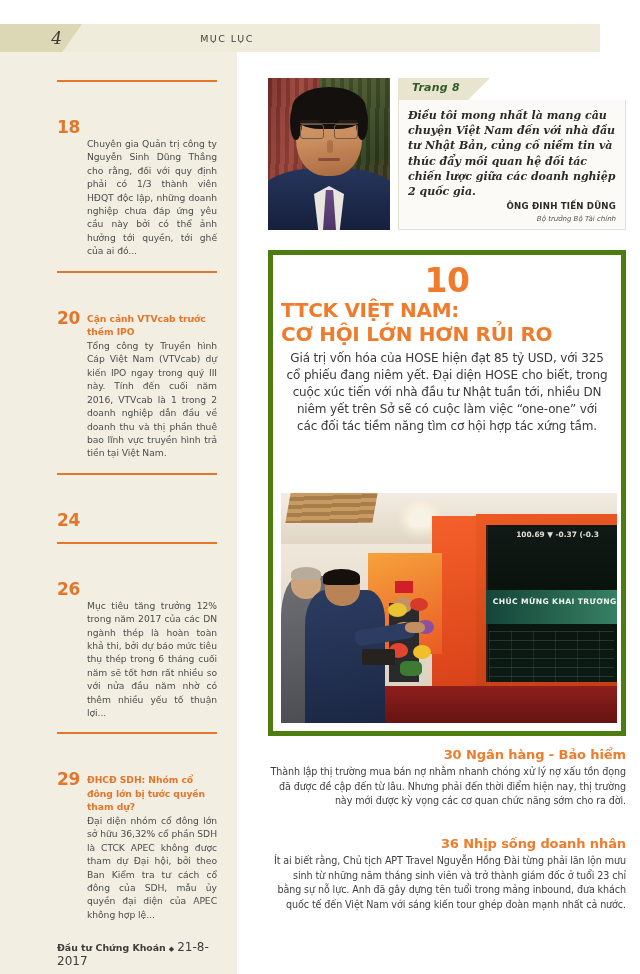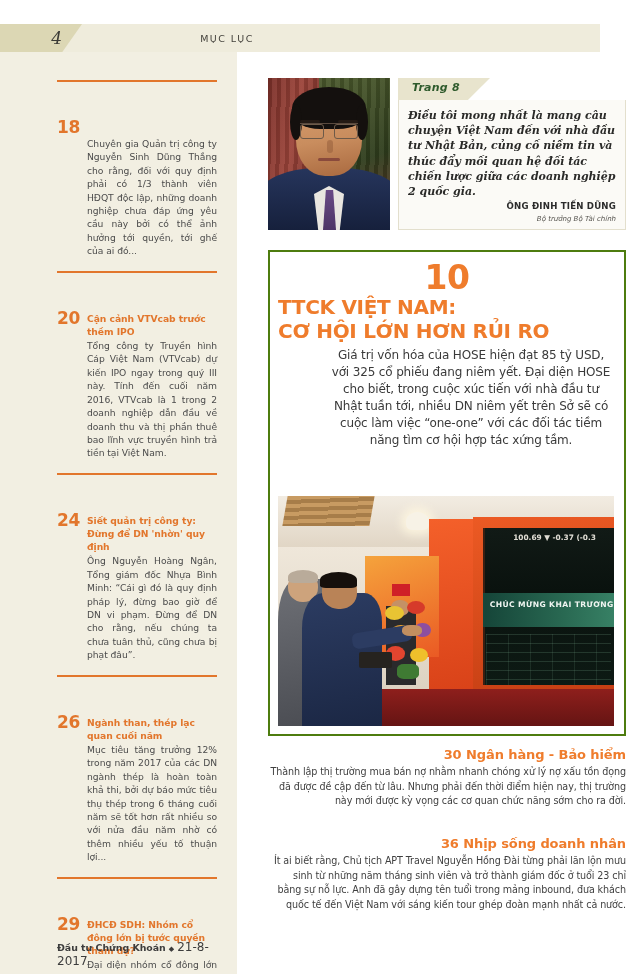--- a/index.html
+++ b/index.html
@@ -252,21 +252,21 @@
     font-size: 7px;
     font-style: italic;
     color: #55534e;
   }
 
   
   .feature {
     position: absolute;
     left: 268px; top: 250px;
     width: 358px; height: 486px;
-    border: 2px solid #4d7c0f;
+    border: 5px solid #4d7c0f;
     background: #ffffff;
     box-sizing: border-box;
   }
   .feature-num {
     text-align: center;
     margin-top: 9px;
     font-size: 33px;
     font-weight: bold;
     color: #ef7c2c;
     line-height: 34px;
@@ -281,21 +281,20 @@
     letter-spacing: -0.3px;
     padding: 0 8px;
   }
   .feature-lead {
     text-align: center;
     font-size: 12px;
     color: #3a3a3a;
     line-height: 17px;
     padding: 4px 13px 0 13px;
     letter-spacing: -0.15px;
-    margin-left: 48px;
   }
 
   
   .photo {
     position: absolute;
     left: 8px; bottom: 8px;
     width: 336px; height: 230px;
     overflow: hidden;
     background: #1a1512;
   }
@@ -405,30 +404,27 @@
         <div class="toc-num">20</div>
         <div class="toc-title">Cận cảnh VTVcab trước thềm IPO</div>
       </div>
       <div class="toc-body">Tổng công ty Truyền hình Cáp Việt Nam (VTVcab) dự kiến IPO ngay trong quý III này. Tính đến cuối năm 2016, VTVcab là 1 trong 2 doanh nghiệp dẫn đầu về doanh thu và thị phần thuê bao lĩnh vực truyền hình trả tiền tại Việt Nam.</div>
     </div>
 
     <div class="toc-entry">
       <div class="toc-rule"></div>
       <div class="toc-head">
         <div class="toc-num">24</div>
-        <div class="toc-title">Siết quản trị công ty: Đừng để DN 'nhờn' quy định</div>
       </div>
-      <div class="toc-body">Ông Nguyễn Hoàng Ngân, Tổng giám đốc Nhựa Bình Minh: “Cái gì đó là quy định pháp lý, đừng bao giờ để DN vi phạm. Đừng để DN cho rằng, nếu chúng ta chưa tuân thủ, cũng chưa bị phạt đâu”.</div>
     </div>
 
     <div class="toc-entry">
       <div class="toc-rule"></div>
       <div class="toc-head">
         <div class="toc-num">26</div>
-        <div class="toc-title">Ngành than, thép lạc quan cuối năm</div>
       </div>
       <div class="toc-body">Mục tiêu tăng trưởng 12% trong năm 2017 của các DN ngành thép là hoàn toàn khả thi, bởi dự báo mức tiêu thụ thép trong 6 tháng cuối năm sẽ tốt hơn rất nhiều so với nửa đầu năm nhờ có thêm nhiều yếu tố thuận lợi...</div>
     </div>
 
     <div class="toc-entry">
       <div class="toc-rule"></div>
       <div class="toc-head">
         <div class="toc-num">29</div>
         <div class="toc-title">ĐHCĐ SDH: Nhóm cổ đông lớn bị tước quyền tham dự?</div>
       </div>

